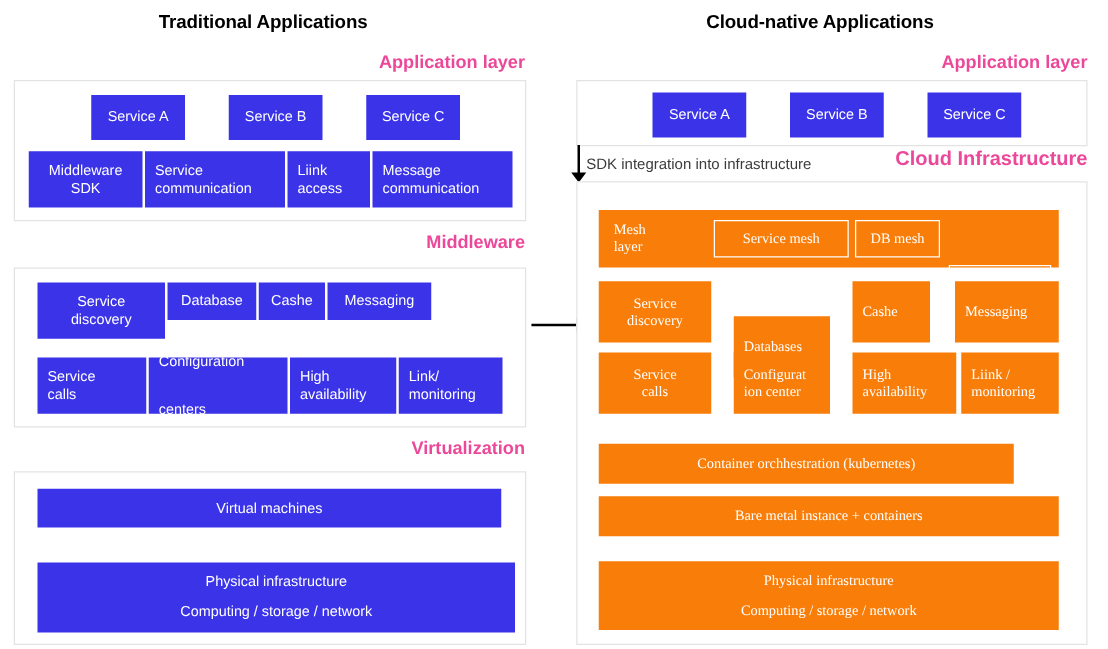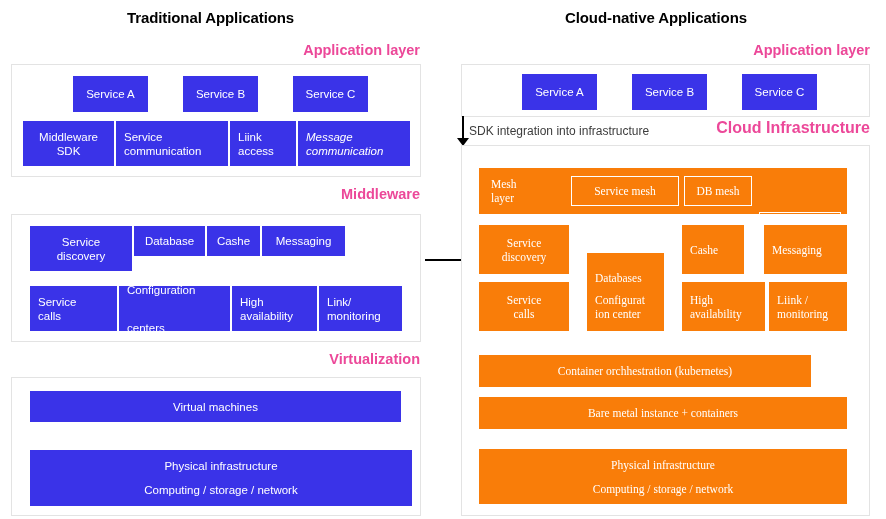--- a/index.html
+++ b/index.html
@@ -118,21 +118,21 @@
       <span class="ln">SDK</span>
     </div>
     <div class="box blue left" style="left:104px; top:56px; width:112px; height:45px;">
       <span class="ln">Service</span>
       <span class="ln">communication</span>
     </div>
     <div class="box blue left" style="left:218px; top:56px; width:66px; height:45px;">
       <span class="ln">Liink</span>
       <span class="ln">access</span>
     </div>
-    <div class="box blue left" style="left:286px; top:56px; width:112px; height:45px;font-style:italic;">
+    <div class="box blue left" style="left:286px; top:56px; width:112px; height:45px;">
       <span class="ln">Message</span>
       <span class="ln">communication</span>
     </div>
   </div>
 
   <div class="section-label" style="left:140px; top:186px; width:280px;">Middleware</div>
 
   <div class="panel" style="left:11px; top:214px; width:410px; height:128px;">
 
     <div class="box blue center" style="left:18px; top:11px; width:102px; height:45px;">

